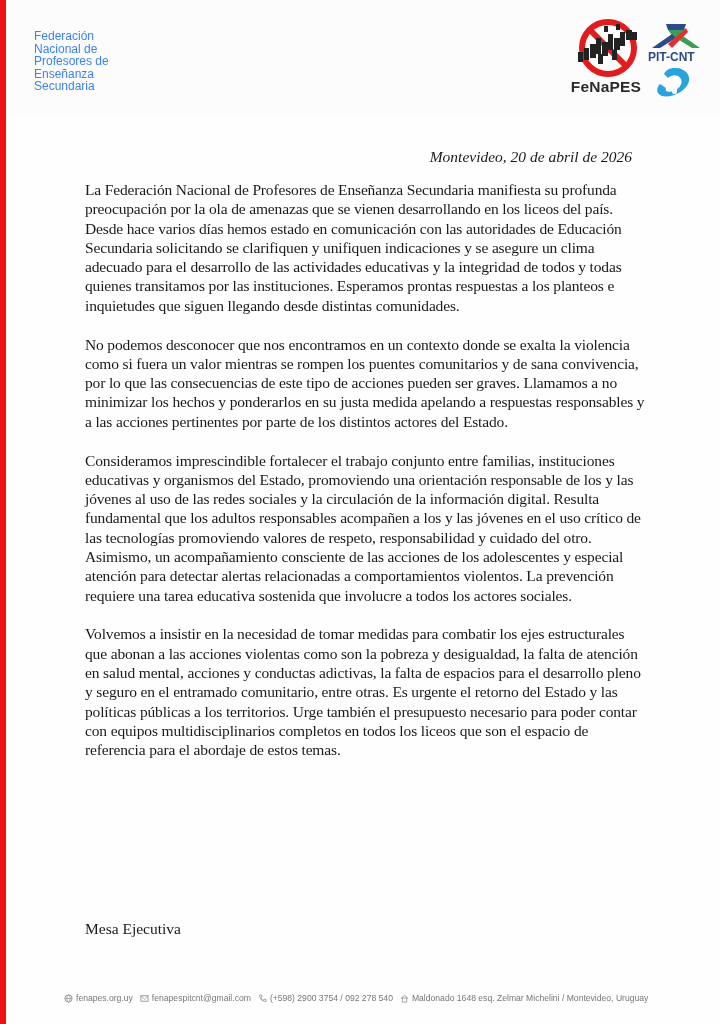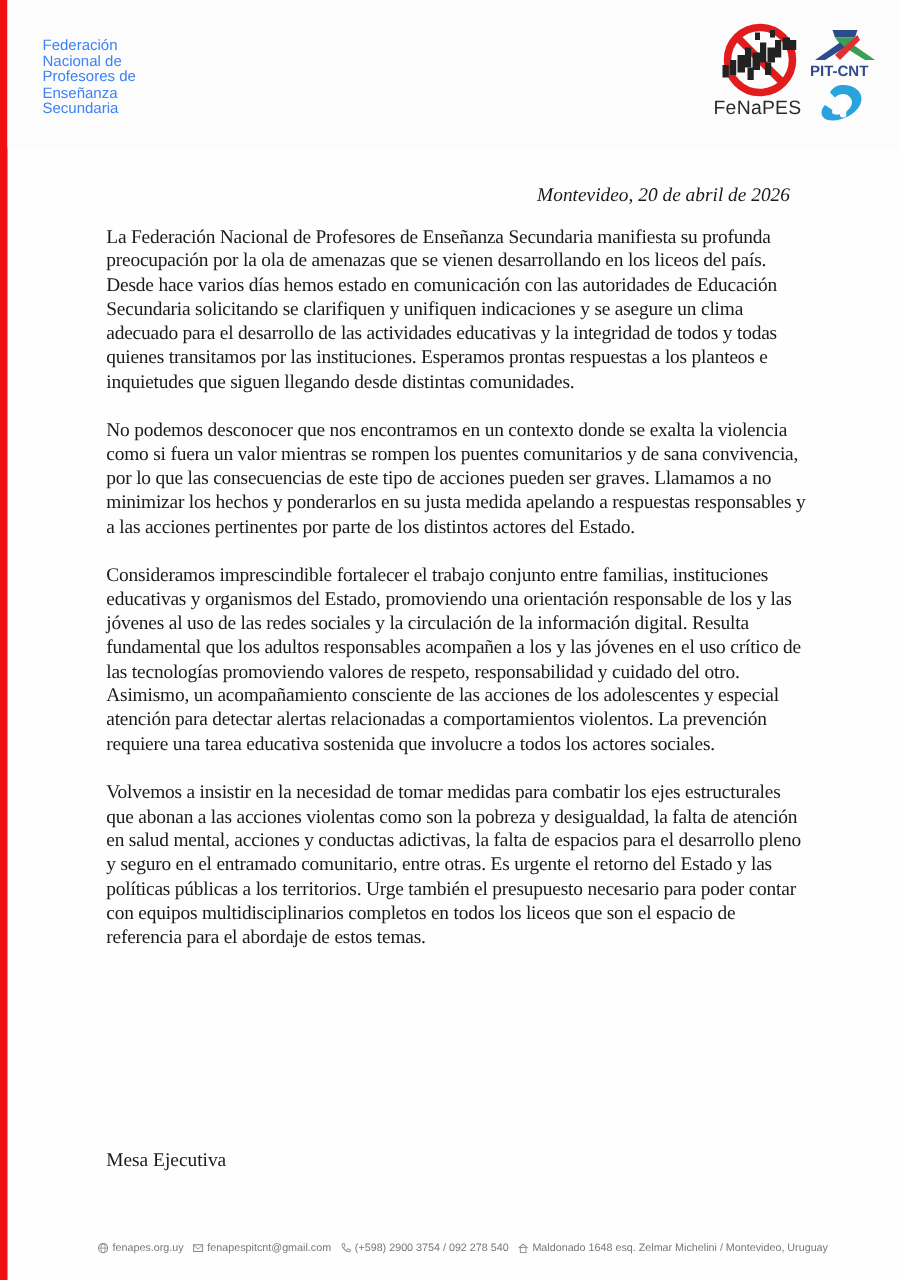--- a/index.html
+++ b/index.html
@@ -12,21 +12,21 @@
   .red-bar { position: absolute; left: 0; top: 0; width: 6px; height: 1024px; background: #ee1111; }
   .header-bg { position: absolute; left: 6px; top: 0; width: 714px; height: 118px; background: #fcfcfc; }
   .org-name {
     position: absolute; left: 34px; top: 30px;
     font-family: "Liberation Sans", "DejaVu Sans", sans-serif;
     font-size: 12px; line-height: 12.6px; color: #3b82f6; white-space: pre-line;
   }
   .logo-fenapes { position: absolute; left: 568px; top: 18px; width: 76px; height: 84px; }
   .logo-fenapes-text {
     position: absolute; left: 0; top: 60px; width: 76px; text-align: center;
-    font-family: "Liberation Sans", "DejaVu Sans", sans-serif; font-weight: normal;
+    font-family: "Liberation Sans", "DejaVu Sans", sans-serif; font-weight: bold;
     font-size: 15.5px; color: #2b2b2b; letter-spacing: 0.2px;
   }
   .logo-pitcnt { position: absolute; left: 648px; top: 22px; width: 56px; height: 80px; }
   .logo-pitcnt-text {
     position: absolute; left: 0; top: 28px; width: 56px; 
     font-family: "Liberation Sans", "DejaVu Sans", sans-serif; font-weight: bold;
     font-size: 12px; color: #2d4a8a;
   }
   .date {
     position: absolute; right: 88px; top: 147px;
@@ -36,21 +36,21 @@
     position: absolute; left: 85px; top: 180px; width: 560px;
     font-size: 15.5px; line-height: 19.3px; letter-spacing: -0.15px;
   }
   .content p { margin: 0 0 19.5px 0; }
   .content p.greeting { margin-bottom: 19px; }
   .signature {
     position: absolute; left: 85px; top: 919px;
     font-size: 15.5px; line-height: 20px;
   }
   .footer {
-    position: absolute; left: 78px; top: 993px; width: 580px;
+    position: absolute; left: 64px; top: 993px; width: 580px;
     font-family: "Liberation Sans", "DejaVu Sans", sans-serif;
     font-size: 8.6px; color: #777; white-space: nowrap;
     display: flex; 
   }
   .footer .item { display: inline-flex; align-items: center; margin-right: 7px; }
   .footer .ico { display: inline-block; width: 9px; height: 9px; margin-right: 3px; }
 </style>
 </head>
 <body>
 

